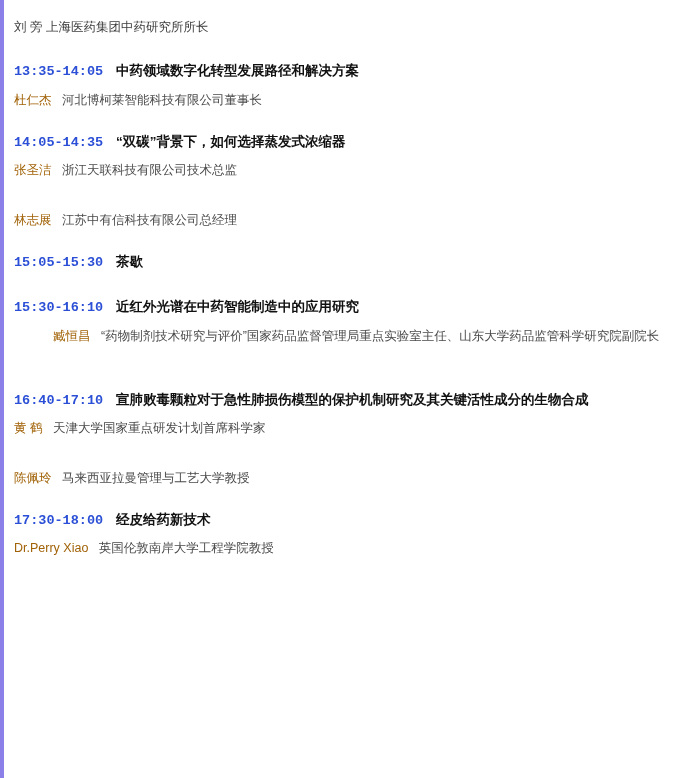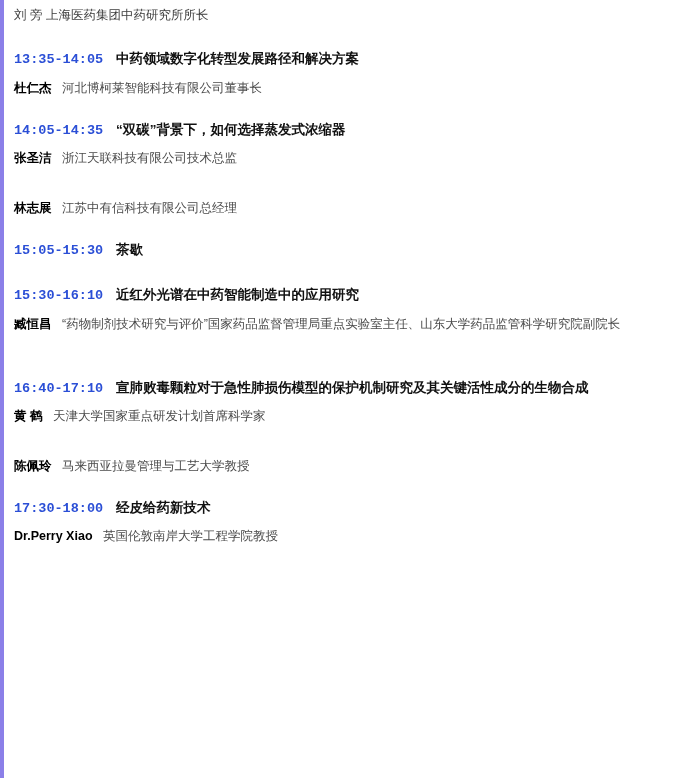--- a/index.html
+++ b/index.html
@@ -18,21 +18,21 @@
     position: absolute;
     left: 0;
     top: 0;
     width: 4px;
     height: 778px;
     background: #8b7fe8;
   }
   .page {
     position: absolute;
     left: 0;
-    top: 0;
+    top: 12px;
     width: 695px;
     padding: 0;
     box-sizing: border-box;
   }
   .agenda {
     padding: 0 10px 0 14px;
   }
   .entry {
     margin: 0;
   }
@@ -54,38 +54,38 @@
     color: #111111;
   }
   .entry-speaker {
     font-size: 12.5px;
     color: #3c3c3c;
     line-height: 1.55;
     margin-top: 8px;
     font-weight: normal;
   }
   .entry-speaker .name {
-    color: #000000;
+    color: #a16207;
     margin-right: 7px;
-    font-weight: bold;
   }
   .entry-speaker .affil {
     color: #4a4a4a;
     text-align: right;
   }
   .spacer-lg { height: 24px; }
   .spacer-md { height: 22px; }
   .lead-speaker {
     font-size: 12.5px;
     color: #3c3c3c;
     line-height: 1.55;
     padding-top: 6px;
   }
   .two-line {
     white-space: normal;
+    margin-left: 39px;
   }
 </style>
 </head>
 <body>
 
 <div class="left-rule"></div>
 
 <div class="page">
   <div class="agenda">
 

